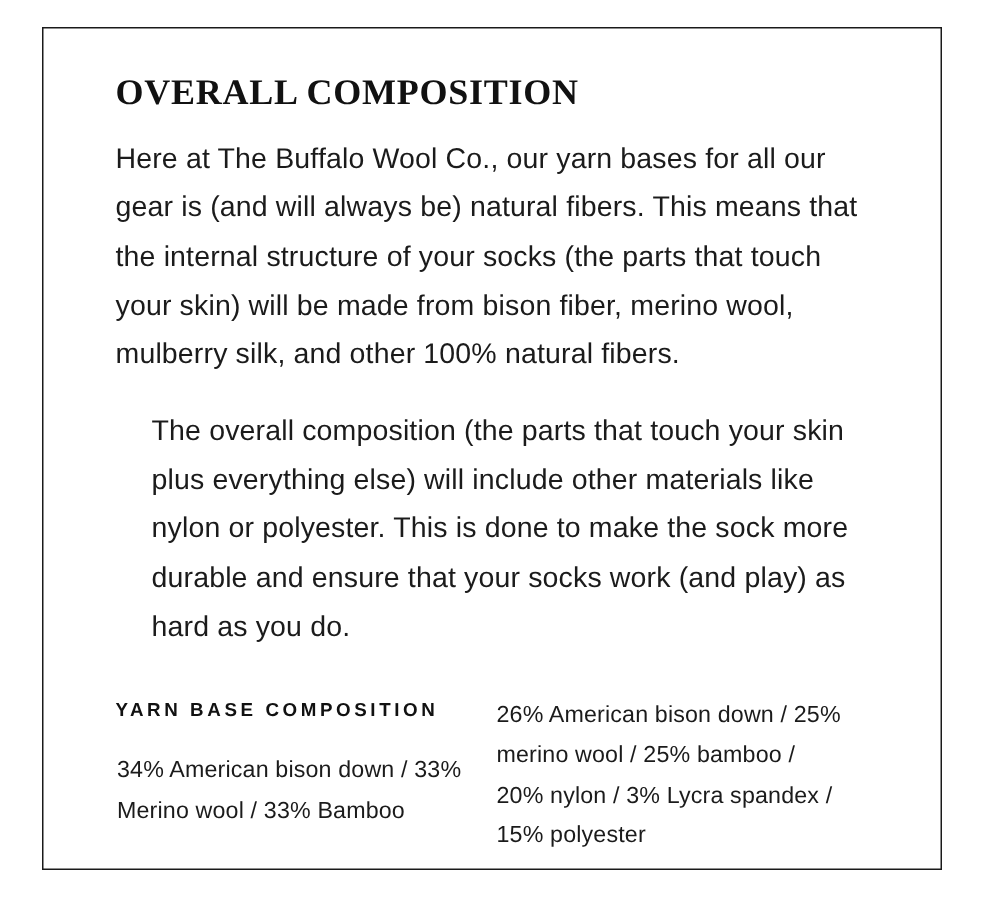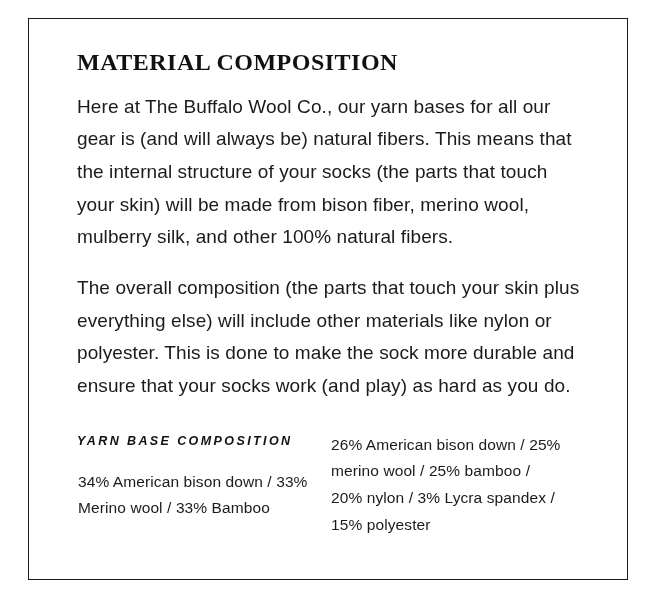--- a/index.html
+++ b/index.html
@@ -37,54 +37,54 @@
   }
   .para {
     font-size: 19px;
     line-height: 1.72;
     color: #1b1b1b;
     margin: 0 0 18px 0;
     letter-spacing: 0.1px;
   }
   .para:last-of-type {
     margin-bottom: 0;
+    margin-left: 24px;
   }
   .columns {
     display: flex;
     margin-top: 28px;
   }
   .col {
     width: 50%;
     box-sizing: border-box;
     padding-right: 18px;
   }
   .col-head {
     font-size: 12.5px;
     font-weight: bold;
     letter-spacing: 2.4px;
     color: #111111;
     line-height: 1.75;
     margin: 0 0 16px 0;
     text-transform: uppercase;
-    font-style: italic;
   }
   .col-body {
     font-size: 15.5px;
     line-height: 1.72;
     color: #1b1b1b;
     margin: 1px;
     letter-spacing: 0.1px;
   }
 </style>
 </head>
 <body>
 
 <div class="page">
   <div class="inner">
-    <h1 class="title">MATERIAL COMPOSITION</h1>
+    <h1 class="title">OVERALL COMPOSITION</h1>
 
     <p class="para">Here at The Buffalo Wool Co., our yarn bases for all our gear is (and will always be) natural fibers. This means that the internal structure of your socks (the parts that touch your skin) will be made from bison fiber, merino wool, mulberry silk, and other 100% natural fibers.</p>
     <p class="para">The overall composition (the parts that touch your skin plus everything else) will include other materials like nylon or polyester. This is done to make the sock more durable and ensure that your socks work (and play) as hard as you do.</p>
 
     <div class="columns">
       <div class="col">
         <div class="col-head">YARN BASE COMPOSITION</div>
         <p class="col-body">34% American bison down / 33% Merino wool / 33% Bamboo</p>
       </div>
       <div class="col">

